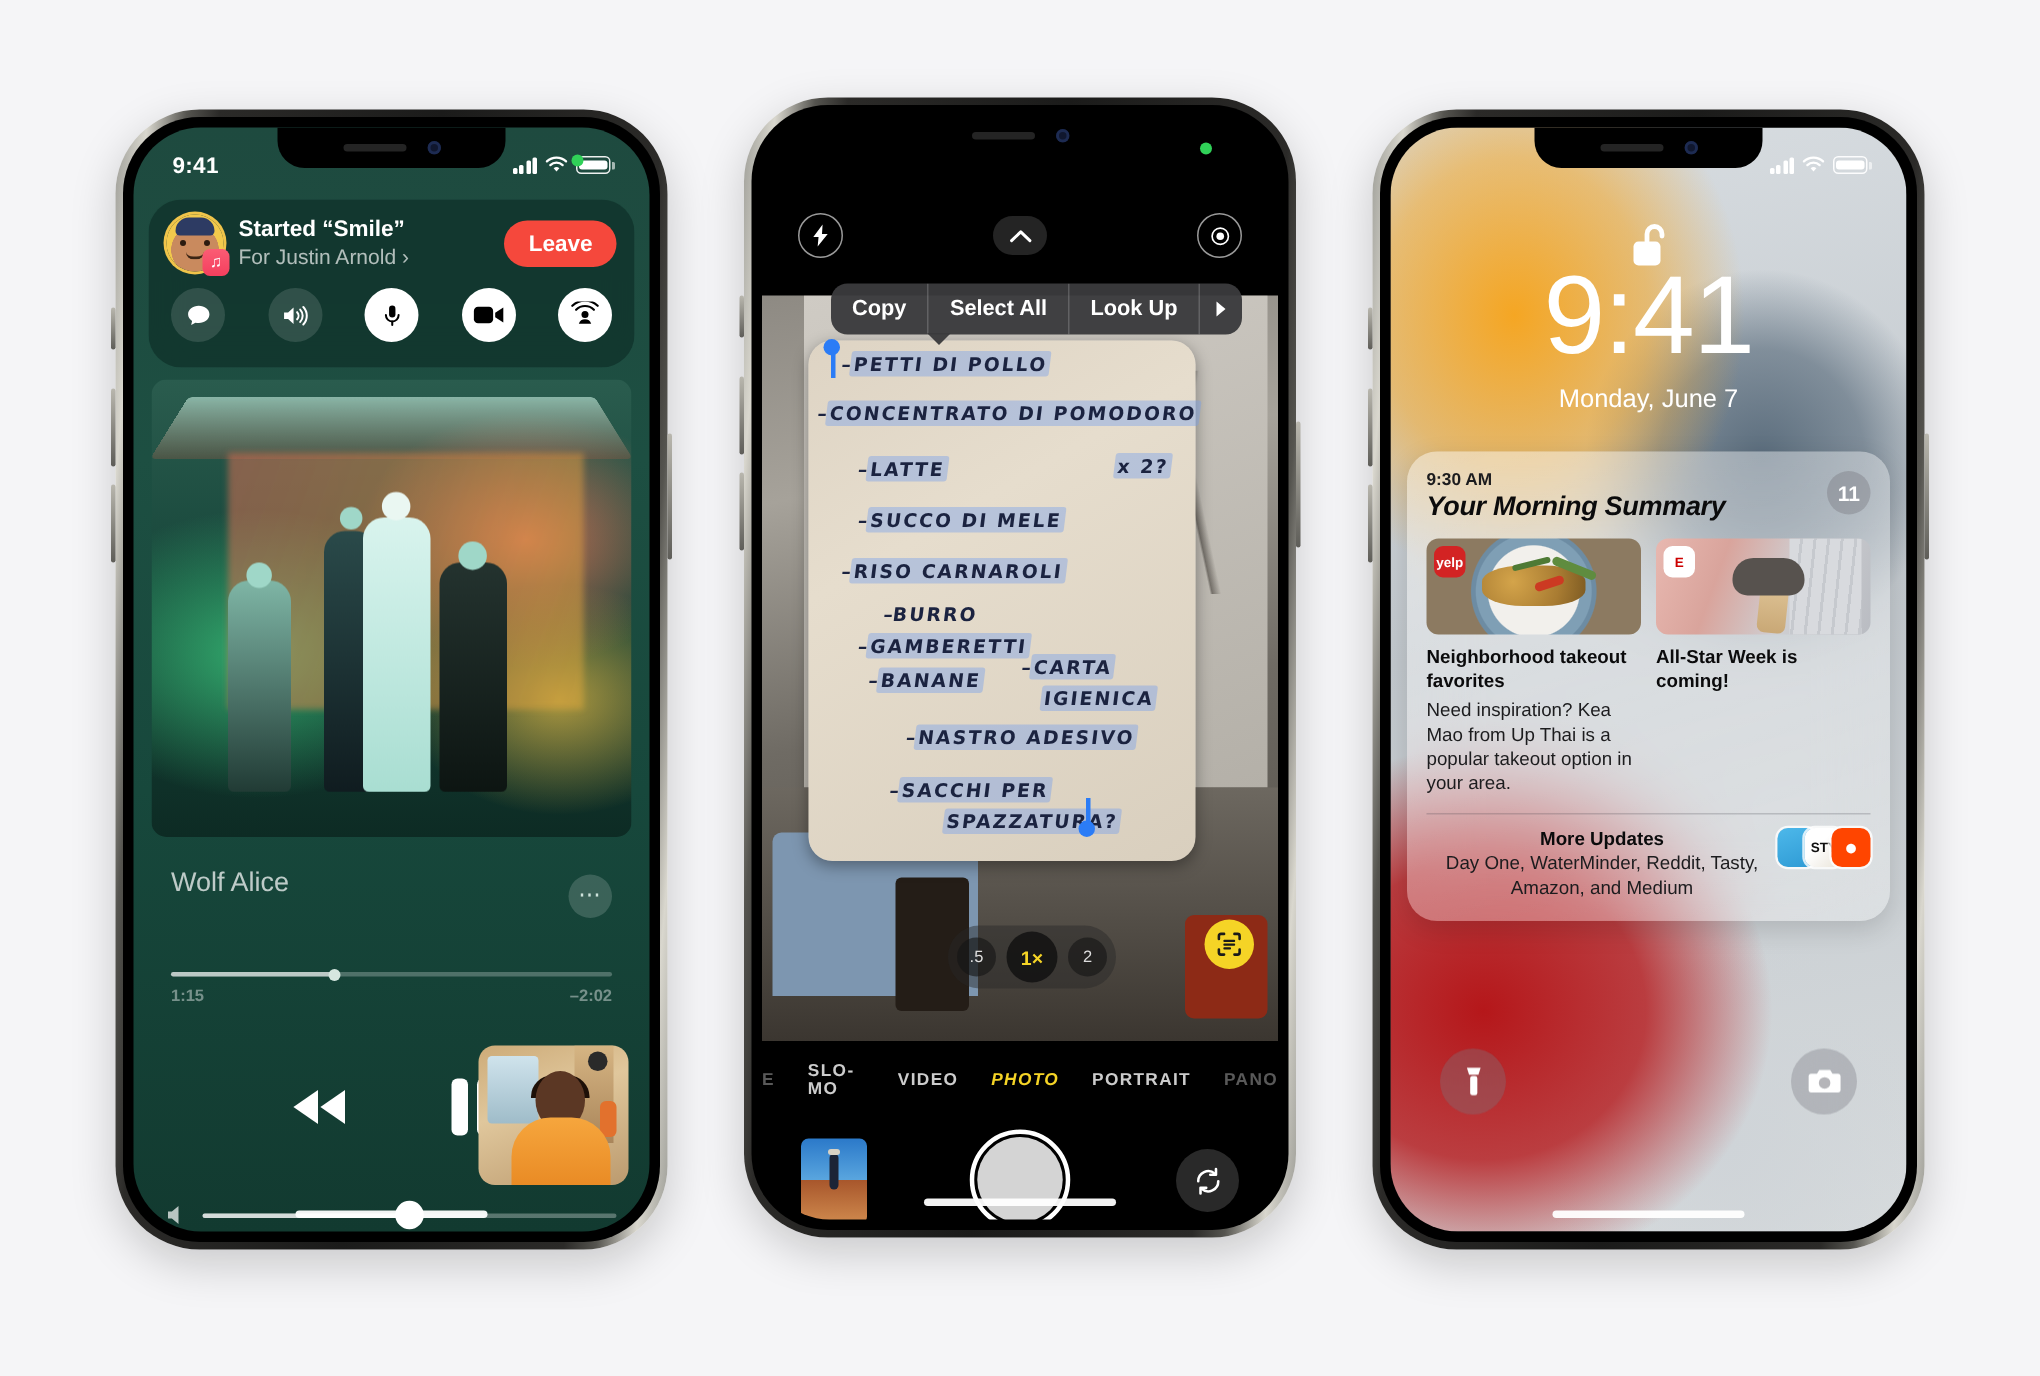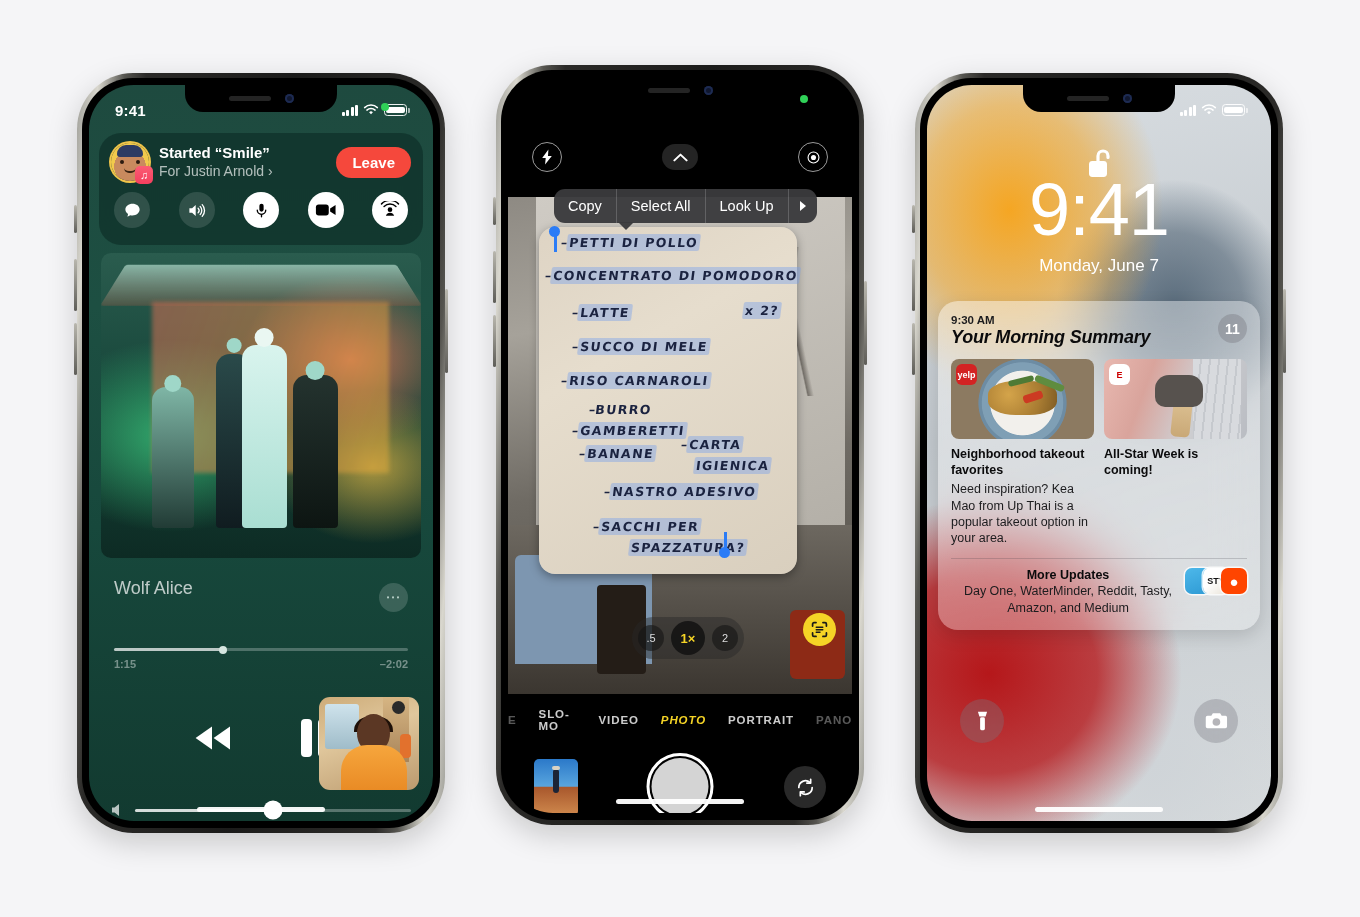--- a/index.html
+++ b/index.html
@@ -187,21 +187,21 @@
   .cam-top-btn.ring { border: 1.4px solid rgba(255,255,255,.6); }
   .cam-chevron { width:36px; height:26px; border-radius:13px; background: rgba(255,255,255,.14); display:flex; align-items:center; justify-content:center; }
 
   .edit-menu {
     position:absolute; left: 46px; top: 112px; z-index: 18;
     background: rgba(58,58,60,.96); border-radius: 11px; display:flex; align-items:stretch; overflow:hidden;
     height: 34px;
   }
   .edit-menu .mi {
     color:#fff; font-size:14.5px; padding: 0 14px; display:flex; align-items:center;
-    border-right: 1px solid rgba(255,255,255,.18); cursor:pointer; white-space:nowrap;
+    border-right: 1px solid rgba(255,255,255,.18); cursor:pointer; white-space:nowrap;font-weight:bold;
   }
   .edit-menu .mi:last-child { border-right: none; padding: 0 11px; }
   .edit-arrow { width:0;height:0;border-left:6px solid #fff;border-top:5px solid transparent;border-bottom:5px solid transparent; }
   .edit-tail { position:absolute; left: 110px; top: 145px; width:0;height:0;
     border-left:8px solid transparent;border-right:8px solid transparent;border-top:8px solid rgba(58,58,60,.96); z-index:18; }
 
   .note-card {
     position:absolute; left: 31px; top: 150px; width: 258px; height: 347px; z-index: 14;
     background: linear-gradient(150deg,#ded4c4 0%, #e6ddcd 35%, #d9cfbe 100%);
     border-radius: 16px; box-shadow: 0 3px 10px rgba(0,0,0,.35);
@@ -272,21 +272,21 @@
   }
   .sum-time { font-size: 11.5px; font-weight: 600; color:#1c1c1e; }
   .sum-title { font-size: 18px; font-weight: 700; color:#0b0b0c; margin-top: 1px; letter-spacing:-.2px;font-style:italic; }
   .sum-count {
     position:absolute; right: 13px; top: 13px; width: 29px; height: 29px; border-radius:50%;
     background: rgba(120,120,128,.4); color:#fff; font-size: 14px; font-weight:600;
     display:flex; align-items:center; justify-content:center;
   }
   .sum-grid { display:flex; gap: 10px; margin-top: 11px; }
   .sum-col { flex: 1 1 0; min-width: 0; }
-  .sum-img { position:relative; width: 100%; height: 80px; border-radius: 8px; overflow:hidden; }
+  .sum-img { position:relative; width: 100%; height: 64px; border-radius: 8px; overflow:hidden; }
   .img-food {
     background:
       radial-gradient(circle at 50% 55%, #f2f0ec 0 38%, #7f9fb5 39% 48%, #6d8ca3 49% 52%, #8c7a61 53% 100%);
   }
   .img-food .noodles { position:absolute; left:26%; top:28%; width:48%; height:42%; border-radius:40%;
     background: radial-gradient(circle at 30% 40%, #d4a44a, #a97c32 60%, #7c5a22 100%); }
   .img-food .pepper { position:absolute; left:50%; top:42%; width:14%; height:10%; background:#cc3a22; border-radius:3px; transform: rotate(-18deg); }
   .img-food .greens { position:absolute; left:58%; top:26%; width:22%; height:9%; background:#5f8c3f; border-radius:6px; transform: rotate(22deg); }
   .img-food .greens2 { position:absolute; left:40%; top:24%; width:18%; height:7%; background:#4e7a35; border-radius:6px; transform: rotate(-14deg); }
   .img-sport {

